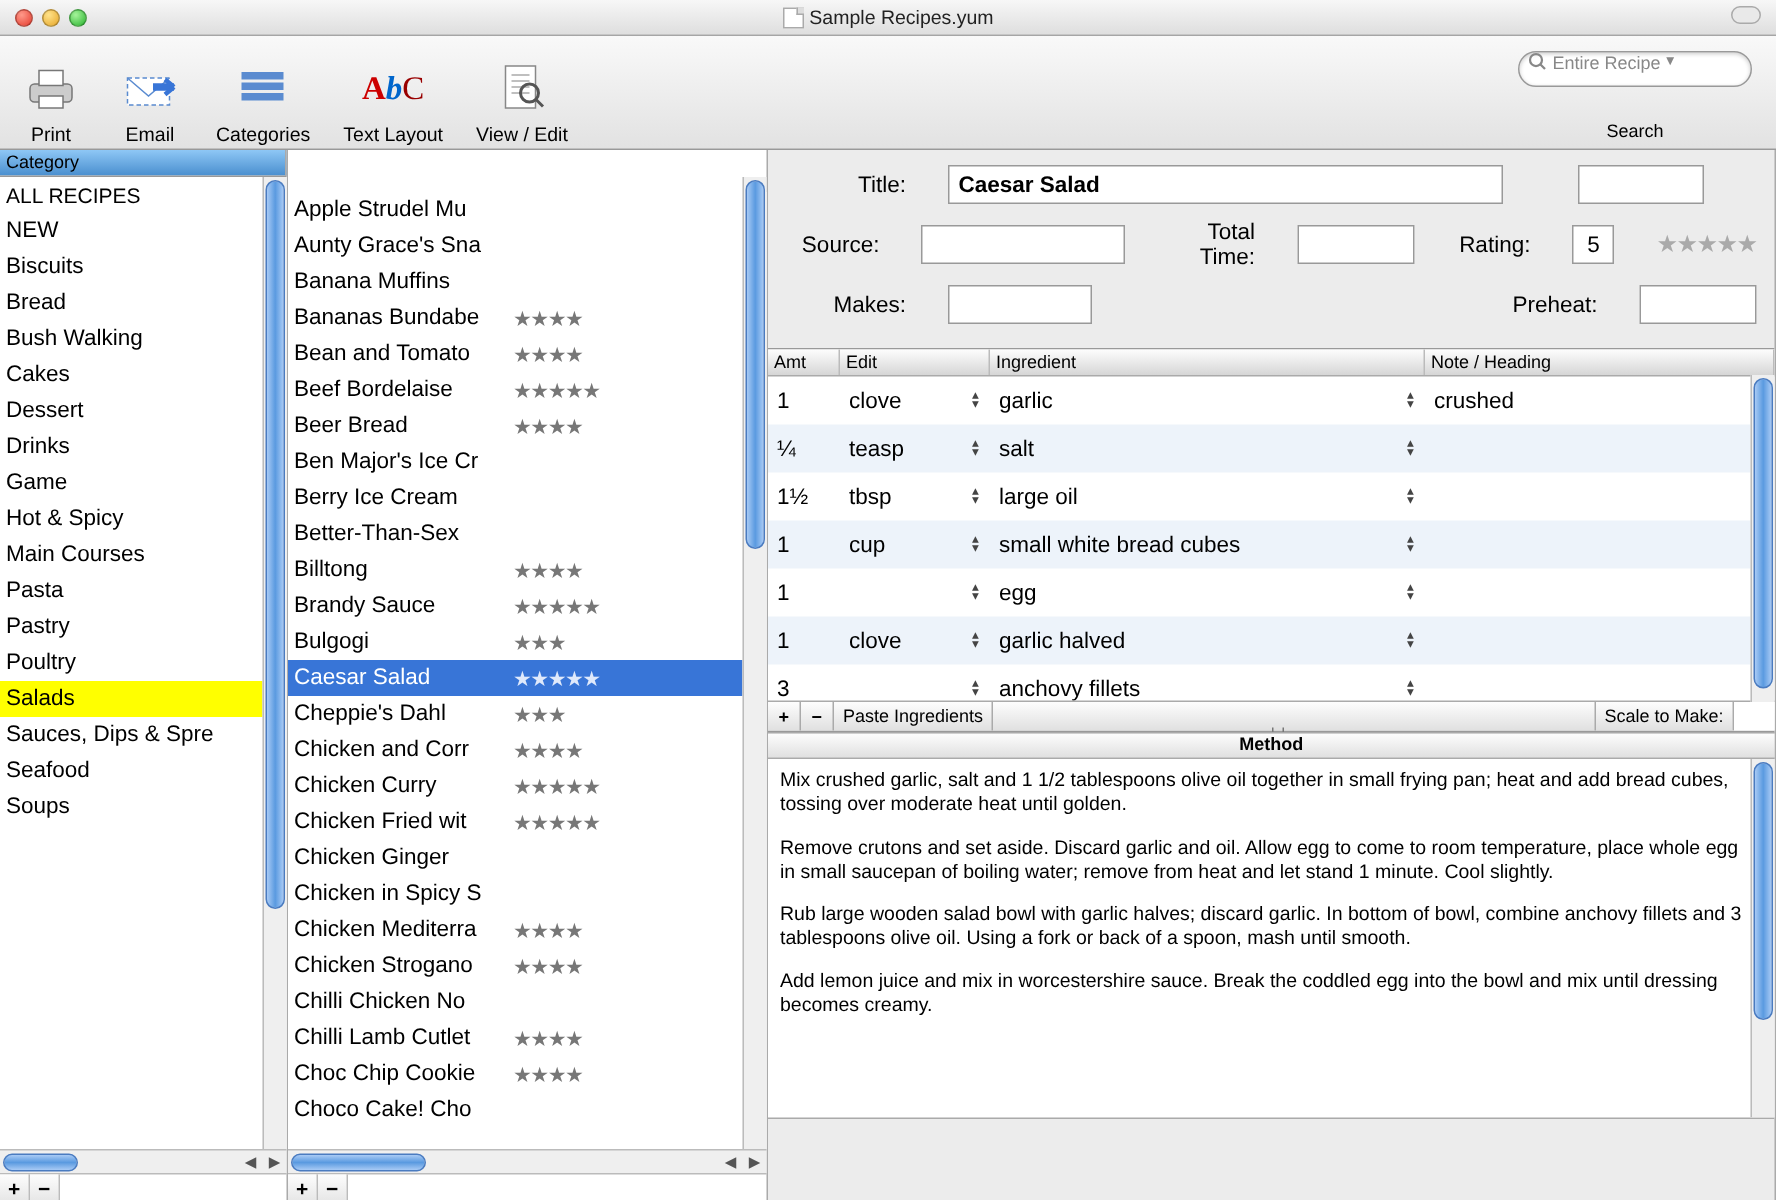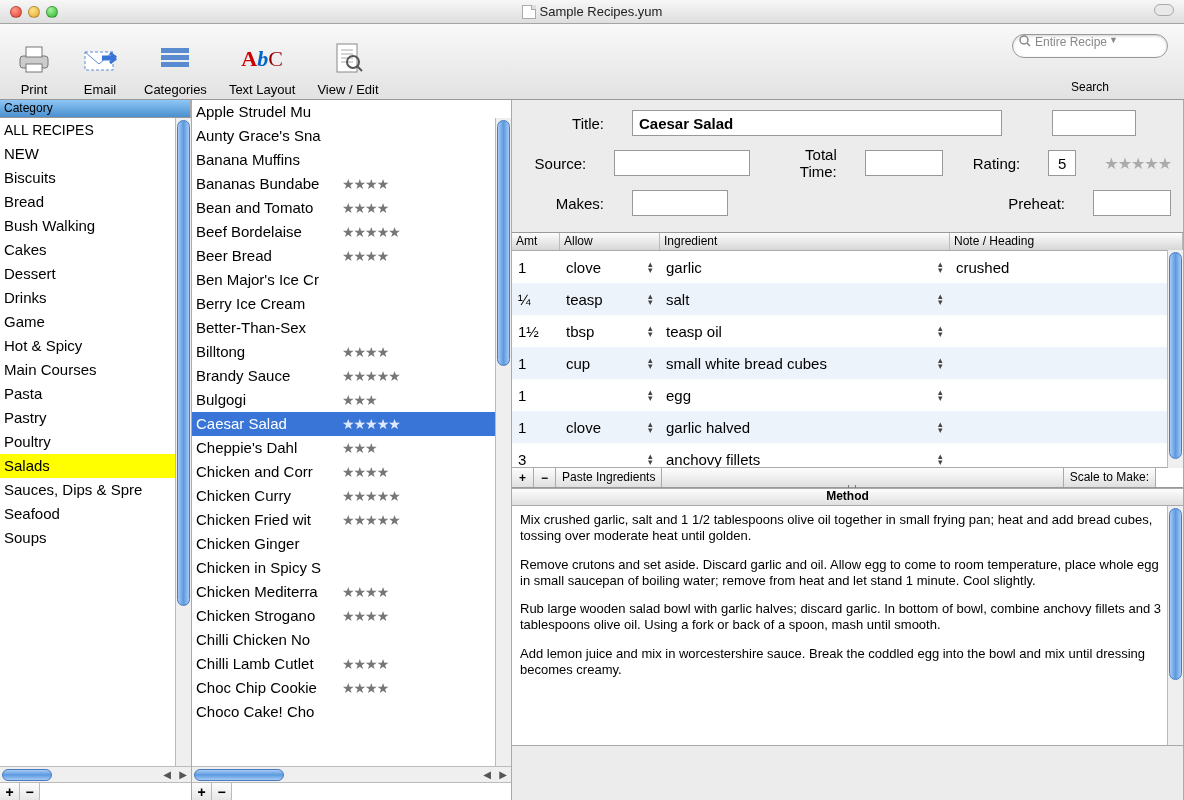--- a/index.html
+++ b/index.html
@@ -191,21 +191,21 @@
         <div class="abtn">◀</div>
         <div class="abtn">▶</div>
       </div>
     <div class="pm">
         <div class="b">+</div>
         <div class="b">−</div>
       </div>
   </div>
 
   <div class="pane rec">
-    <div class="list" id="rec-list" style="padding-right:16px;">
+    <div class="list" id="rec-list" style="padding-right:16px;margin-top:28px;">
         <div class="rrow">
           <div class="nm">Apple Strudel Mu</div>
           <div class="stars"></div>
         </div>
         <div class="rrow">
           <div class="nm">Aunty Grace's Sna</div>
           <div class="stars"></div>
         </div>
         <div class="rrow">
           <div class="nm">Banana Muffins</div>
@@ -342,21 +342,21 @@
         <div style="flex:1"></div>
         <div class="flbl">Preheat:</div>
         <input class="tin" style="width: 78px;" value="">
       </div>
     </div>
 
     <div class="ingtbl-wrap">
     <div class="ingtbl">
       <div class="ihdr">
         <div style="width:48px;">Amt</div>
-        <div style="width:100px;">Allow</div>
+        <div style="width:100px;">Edit</div>
         <div style="width:290px;">Ingredient</div>
         <div style="flex:1;">Note / Heading</div>
       </div>
       <div id="ing-rows" style="padding-right:16px;max-height:216px;overflow:hidden;">
             <div class="irow">
               <div style="width:48px;">1</div>
               <div style="width:82px;">clove</div>
               <div style="width:18px;"><span class="stepper">▴<br>▾</span></div>
               <div style="width:272px;">garlic</div>
               <div style="width:18px;"><span class="stepper">▴<br>▾</span></div>
@@ -367,21 +367,21 @@
               <div style="width:82px;">teasp</div>
               <div style="width:18px;"><span class="stepper">▴<br>▾</span></div>
               <div style="width:272px;">salt</div>
               <div style="width:18px;"><span class="stepper">▴<br>▾</span></div>
               <div style="flex:1;"></div>
             </div>
             <div class="irow">
               <div style="width:48px;">1½</div>
               <div style="width:82px;">tbsp</div>
               <div style="width:18px;"><span class="stepper">▴<br>▾</span></div>
-              <div style="width:272px;">teasp oil</div>
+              <div style="width:272px;">large oil</div>
               <div style="width:18px;"><span class="stepper">▴<br>▾</span></div>
               <div style="flex:1;"></div>
             </div>
             <div class="irow alt">
               <div style="width:48px;">1</div>
               <div style="width:82px;">cup</div>
               <div style="width:18px;"><span class="stepper">▴<br>▾</span></div>
               <div style="width:272px;">small white bread cubes</div>
               <div style="width:18px;"><span class="stepper">▴<br>▾</span></div>
               <div style="flex:1;"></div>

